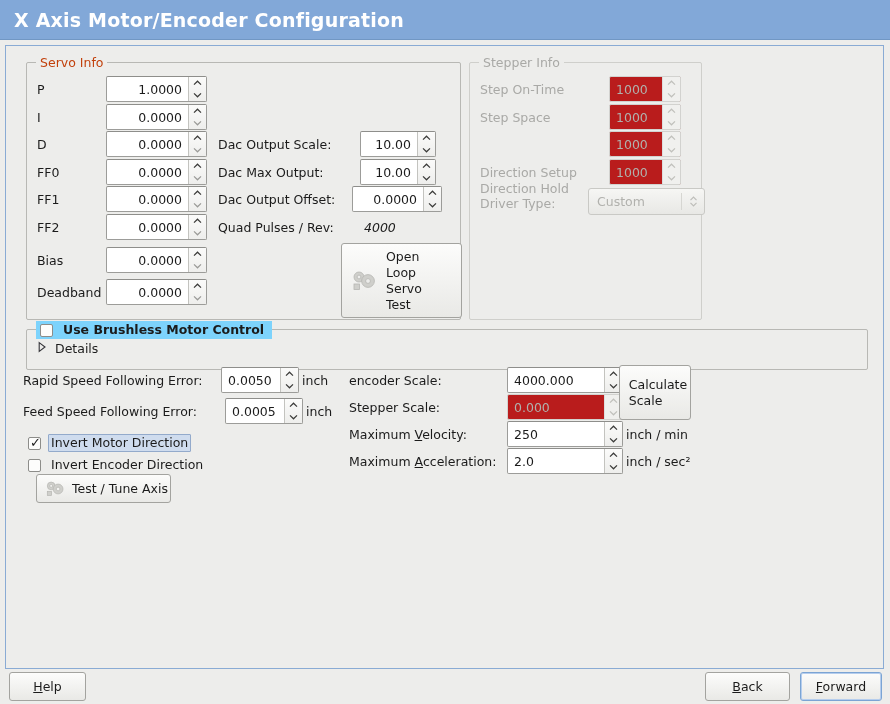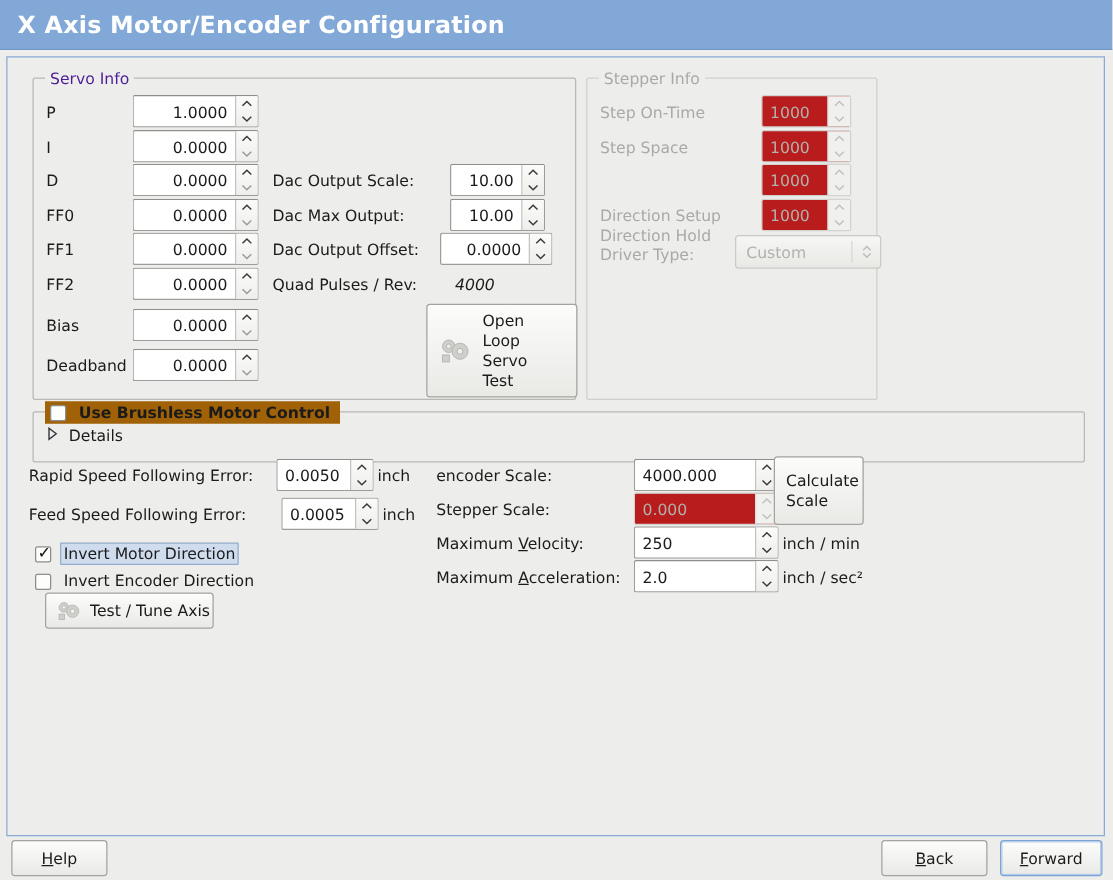--- a/index.html
+++ b/index.html
@@ -50,21 +50,21 @@
     border: 1px solid #b8b8b4;
     border-radius: 2px;
   }
   .group > .group-title {
     position: absolute;
     top: -8px;
     left: 9px;
     background: #ededeb;
     padding: 0 4px;
     font-size: 12.5px;
-    color: #4c1d95;
+    color: #c2410c;
     white-space: nowrap;
   }
   .group.disabled > .group-title { color: #a9a9a6; }
   .group.disabled { border-color: #cfcfcb; }
 
   
   .lbl {
     position: absolute;
     white-space: nowrap;
     font-size: 12.5px;
@@ -532,21 +532,21 @@
       <span class="carr">
         <svg width="9" height="13" viewBox="0 0 9 13">
           <path d="M1.5 5.2 L4.5 2.2 L7.5 5.2" stroke="#bdbdb9" stroke-width="1.2" fill="none"></path>
           <path d="M1.5 7.8 L4.5 10.8 L7.5 7.8" stroke="#bdbdb9" stroke-width="1.2" fill="none"></path>
         </svg>
       </span>
     </div>
   </div>
 
   <div class="group" style="left:20px; top:283px; width:842px; height:41px;">
-    <div class="cb" style="left:9px; top:-9px; background:#a16207; padding:0 5px 0 4px;">
+    <div class="cb" style="left:9px; top:-9px; background:#7dd3fc; padding:0 5px 0 4px;">
       <span class="box"></span>
       <span class="cbtext bold">Use Brushless Motor Control</span>
     </div>
     <div class="expander" style="left:10px; top:11px;">
       <span class="tri">
         <svg width="10" height="12" viewBox="0 0 10 12">
             <path d="M2.2 1.6 L8 6 L2.2 10.4 Z" fill="none" stroke="#34343a" stroke-width="1.1"></path>
           </svg>
       </span>
       <span class="extext">Details</span>

